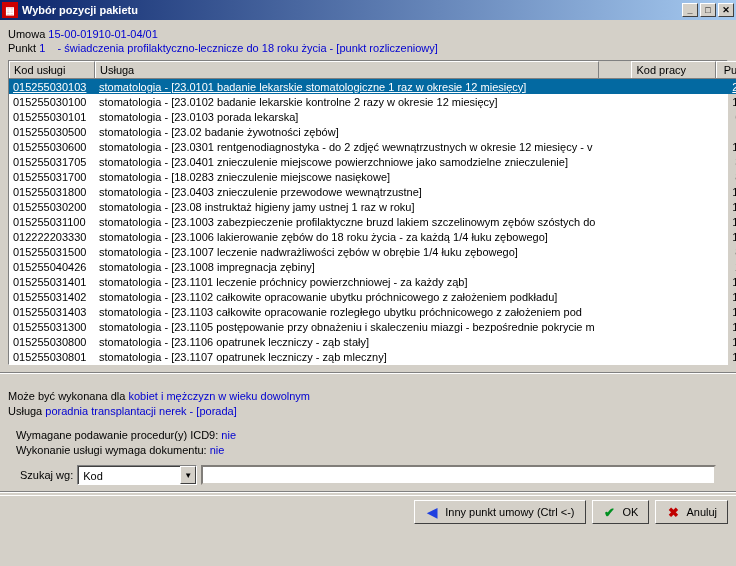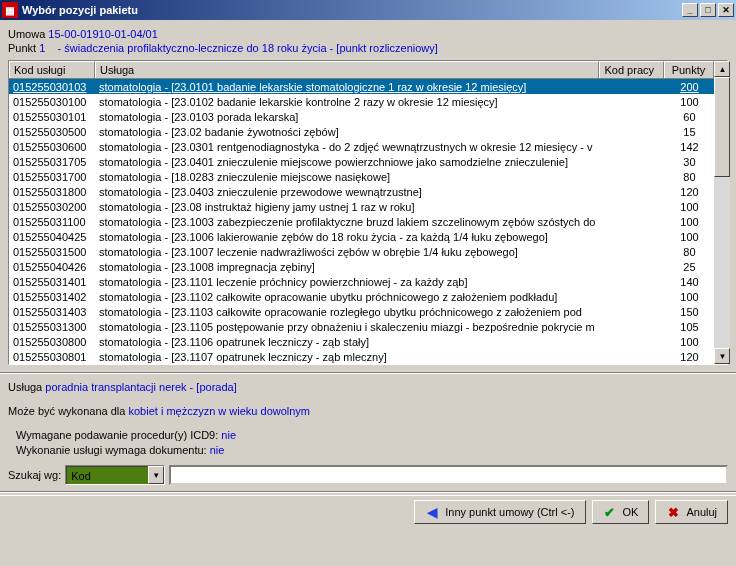--- a/index.html
+++ b/index.html
@@ -70,21 +70,21 @@
   .th {
     border-right: 1px solid #808080;
     border-top: 1px solid #fff;
     border-left: 1px solid #fff;
     padding: 2px 4px;
     white-space: nowrap;
     overflow: hidden;
   }
   .col-kod { width: 86px; }
   .col-usluga { flex: 1; }
-  .col-kodpracy { width: 65px; text-align: left; }
+  .col-kodpracy { width: 85px; text-align: left; margin-left: 32px; }
   .col-punkty { width: 50px; text-align: center; padding-right: 6px;}
   .tbody { }
   .tr {
     display: flex;
     height: 15px;
     align-items: center;
     color: #000;
   }
   .tr.sel { background: #0369a1; color: #fff; text-decoration: underline; }
   .td { padding: 1px 4px; white-space: nowrap; overflow: hidden; }
@@ -118,30 +118,30 @@
   .sb-btn.bottom { position: absolute; bottom: 0; left: 0; }
   .divider {
     height: 2px;
     border-top: 1px solid #808080;
     border-bottom: 1px solid #fff;
     margin-top: 3px;
   }
   .detail { padding: 4px 8px 2px 8px; }
   .detail .row { margin: 3px 0; }
   .detail .blue { color: #0000d0; }
-  .search-row { display: flex; align-items: center; padding: 4px 8px; gap: 4px; }
+  .search-row { display: flex; align-items: center; padding: 4px 20px; gap: 4px; }
   .select {
     height: 20px;
-    background: #4d7c0f;
+    background: #ffffff;
     border: 1px solid #808080;
     border-bottom-color: #fff;
     border-right-color: #fff;
     display: flex;
     align-items: center;
-    width: 100px;
+    width: 120px;
   }
   .select-inner {
     border: 1px solid #000;
     border-top-color: #404040;
     border-left-color: #404040;
     border-right: none;
     border-bottom: none;
     flex: 1;
     height: 100%;
     padding: 2px 4px;
@@ -277,21 +277,21 @@
             <div class="td col-kodpracy"></div>
             <div class="td col-punkty">100</div>
           </div>
           <div class="tr">
             <div class="td col-kod">015255031100</div>
             <div class="td col-usluga">stomatologia - [23.1003 zabezpieczenie profilaktyczne bruzd lakiem szczelinowym zębów szóstych do</div>
             <div class="td col-kodpracy"></div>
             <div class="td col-punkty">100</div>
           </div>
           <div class="tr">
-            <div class="td col-kod">015255040425</div>
+            <div class="td col-kod">012222203330</div>
             <div class="td col-usluga">stomatologia - [23.1006 lakierowanie zębów  do 18 roku życia - za każdą 1/4 łuku zębowego]</div>
             <div class="td col-kodpracy"></div>
             <div class="td col-punkty">100</div>
           </div>
           <div class="tr">
             <div class="td col-kod">015255031500</div>
             <div class="td col-usluga">stomatologia - [23.1007 leczenie nadwrażliwości zębów w obrębie 1/4 łuku zębowego]</div>
             <div class="td col-kodpracy"></div>
             <div class="td col-punkty">80</div>
           </div>
@@ -343,27 +343,27 @@
       <div class="sb-btn">▲</div>
       <div class="sb-thumb"></div>
       <div class="sb-btn bottom">▼</div>
     </div>
   </div>
 </div>
 
 <div class="divider"></div>
 
 <div class="detail">
+  <div class="row" style="margin-top:12px">
+    <span>Może być wykonana dla</span>
+    <span class="blue">kobiet i mężczyzn w wieku dowolnym</span>
+  </div>
   <div class="row">
     <span>Usługa</span>
     <span class="blue">poradnia transplantacji nerek - [porada]</span>
-  </div>
-  <div class="row" style="margin-top:12px">
-    <span>Może być wykonana dla</span>
-    <span class="blue">kobiet i mężczyzn w wieku dowolnym</span>
   </div>
   <div class="row" style="margin-top:12px;padding-left:8px">
     <span>Wymagane podawanie procedur(y) ICD9:</span>
     <span class="blue">nie</span>
   </div>
   <div class="row" style="padding-left:8px">
     <span>Wykonanie usługi wymaga dokumentu:</span>
     <span class="blue">nie</span>
   </div>
 </div>

